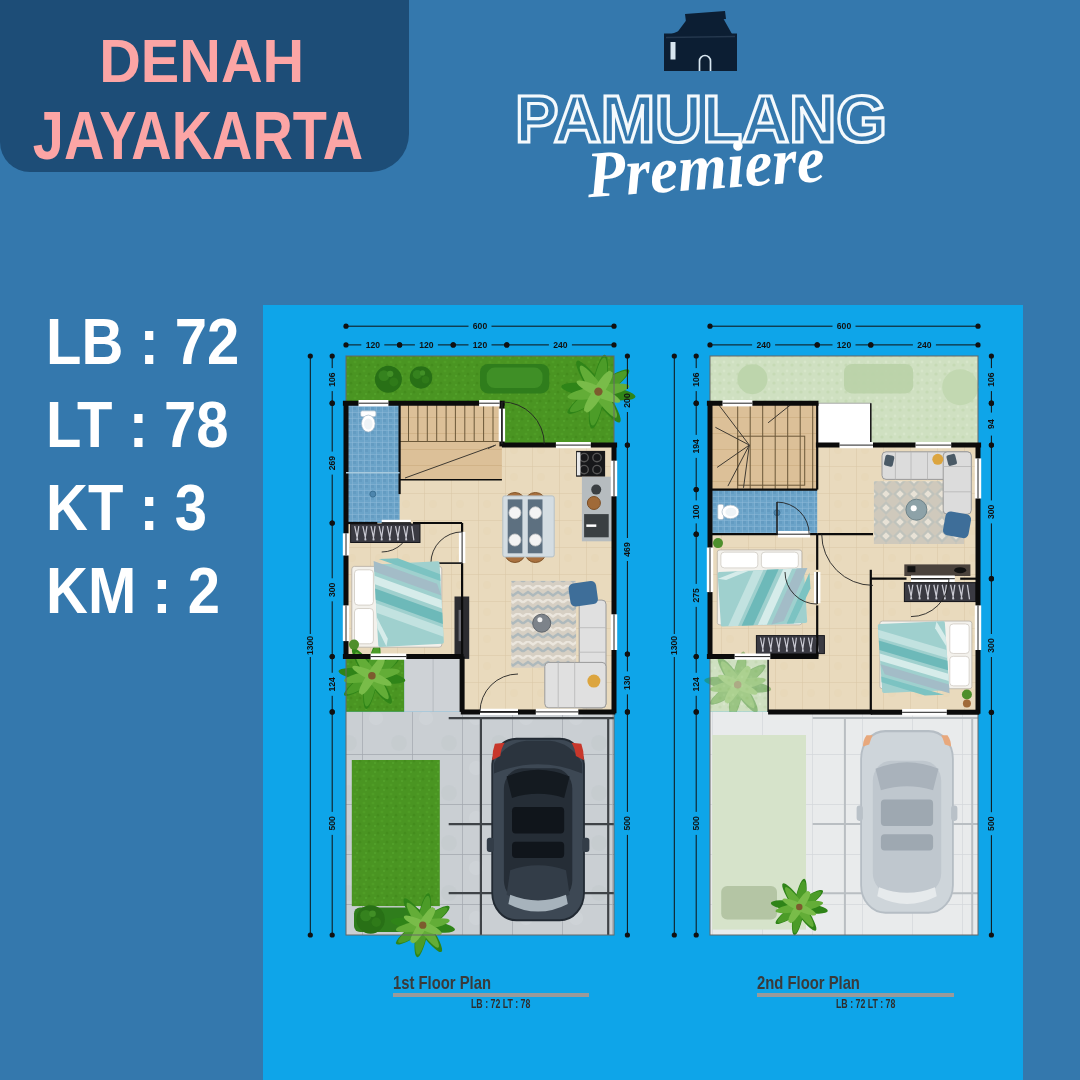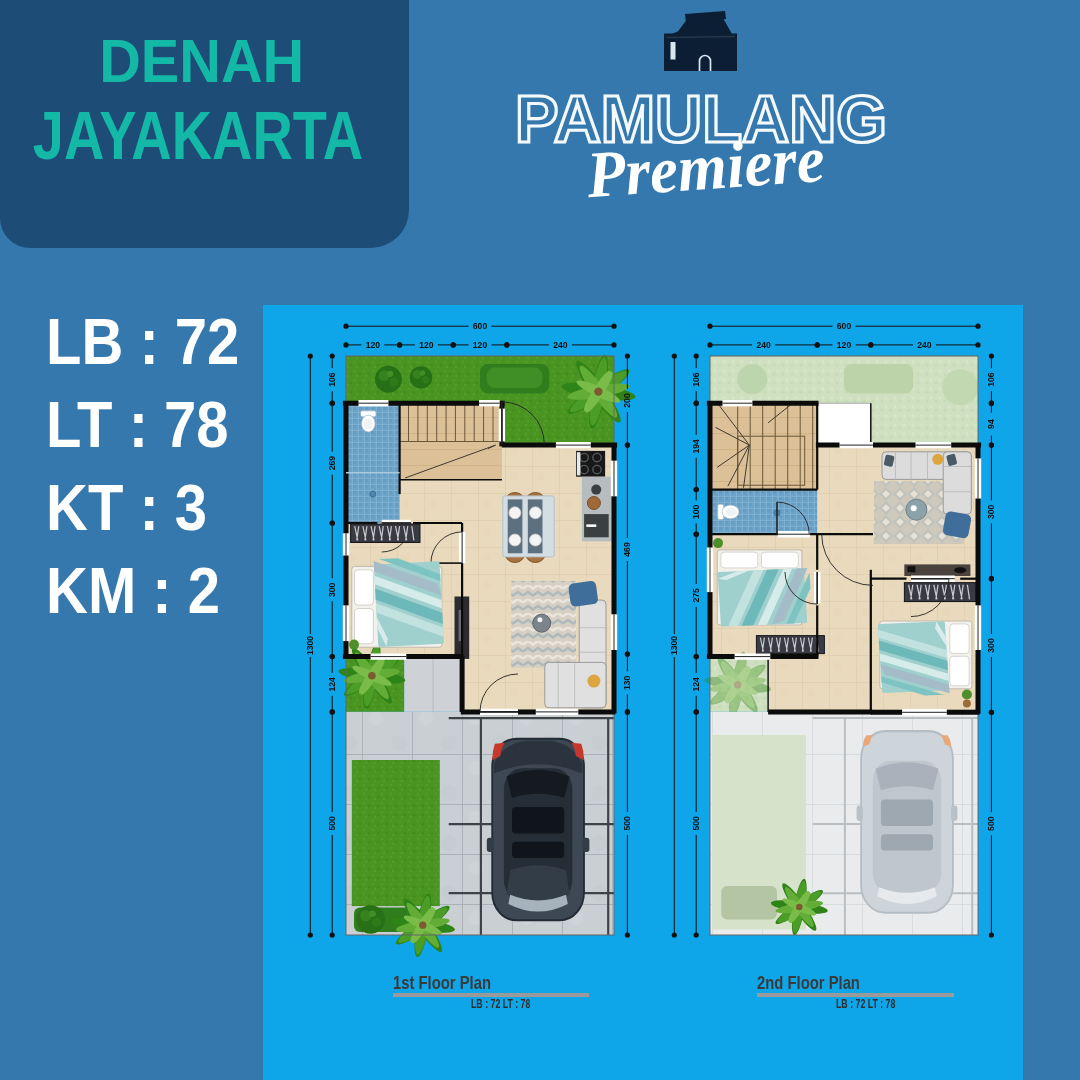--- a/index.html
+++ b/index.html
@@ -1,19 +1,19 @@
 <!DOCTYPE html>
 <html><head>
 <meta charset="utf-8">
 <style>
   html,body { margin:0; padding:0; width:1080px; height:1080px; overflow:hidden;
                font-family:"Liberation Sans", sans-serif; }
   .bg { position:absolute; left:0; top:0; width:1080px; height:1080px; background:#3478ad; }
-  .hdr { position:absolute; left:0; top:0; width:409px; height:248px; background:#1d4d77;
-          border-radius:0 0 38px 30px; color:#14b8a6; text-align:center; }
+  .hdr { position:absolute; left:0; top:0; width:409px; height:172px; background:#1d4d77;
+          border-radius:0 0 38px 30px; color:#fca5a5; text-align:center; }
   .hdr .l1 { margin-top:25px; font-size:62px; font-weight:bold; letter-spacing:0px; transform:scale(0.93,1); padding-right:6px; }
   .hdr .l2 { margin-top:0px; font-size:69px; font-weight:bold; letter-spacing:0px; transform:scale(0.81,1); margin-left:-13px; }
   .stats { position:absolute; left:46px; top:300px; color:#fff; font-weight:bold;
             font-size:58px; line-height:75px; white-space:pre; transform:scaleY(1.105); transform-origin:0 0; }
   .panel { position:absolute; left:263px; top:305px; width:760px; height:858px; background:#0ea5e9; }
   .lbl { position:absolute; color:#3a3a3a; font-weight:bold; font-size:19px; transform:scaleX(0.78); transform-origin:0 0; }
   .sub { position:absolute; color:#2e2e2e; font-weight:bold; font-size:13.5px; transform:scaleX(0.65); transform-origin:0 0; }
   .bar { position:absolute; height:4px; background:#9a9a9a; }
 </style>
 </head>

